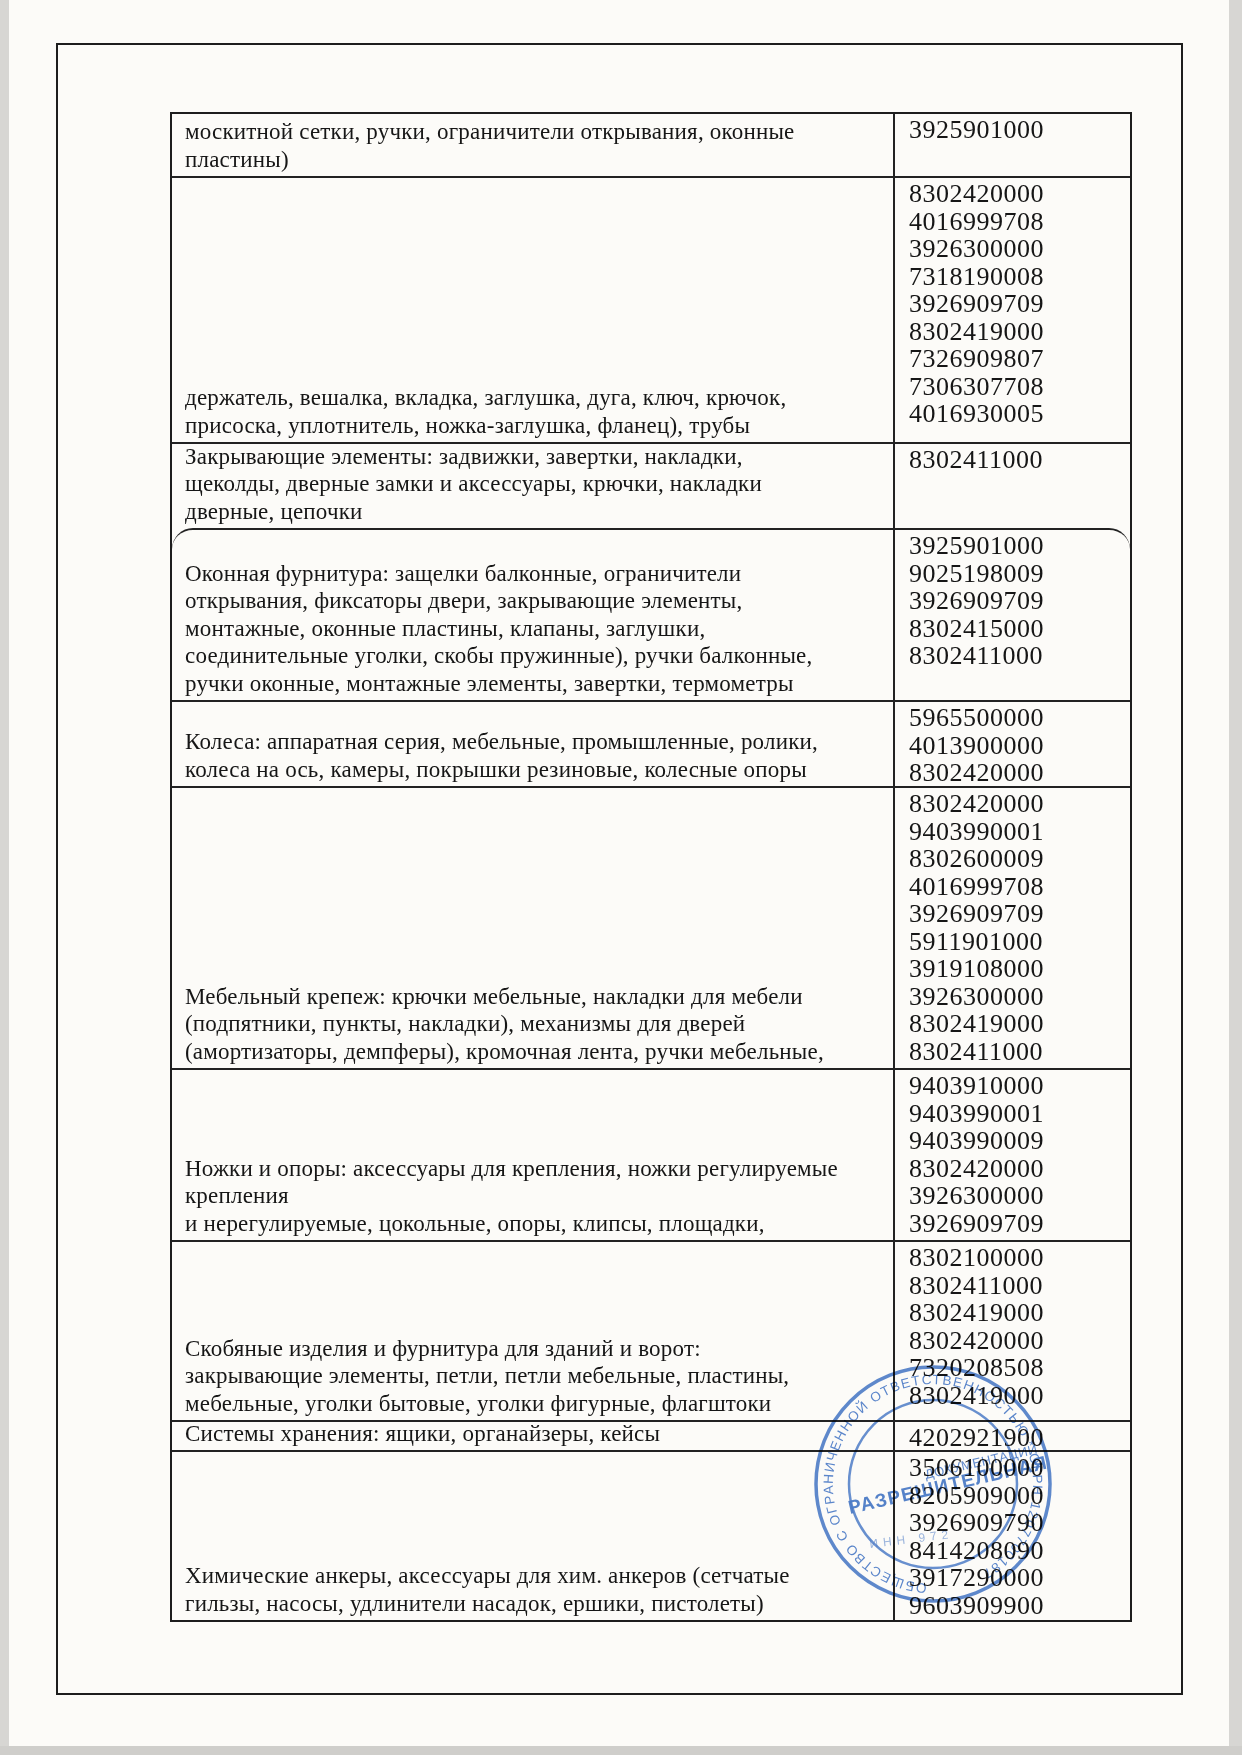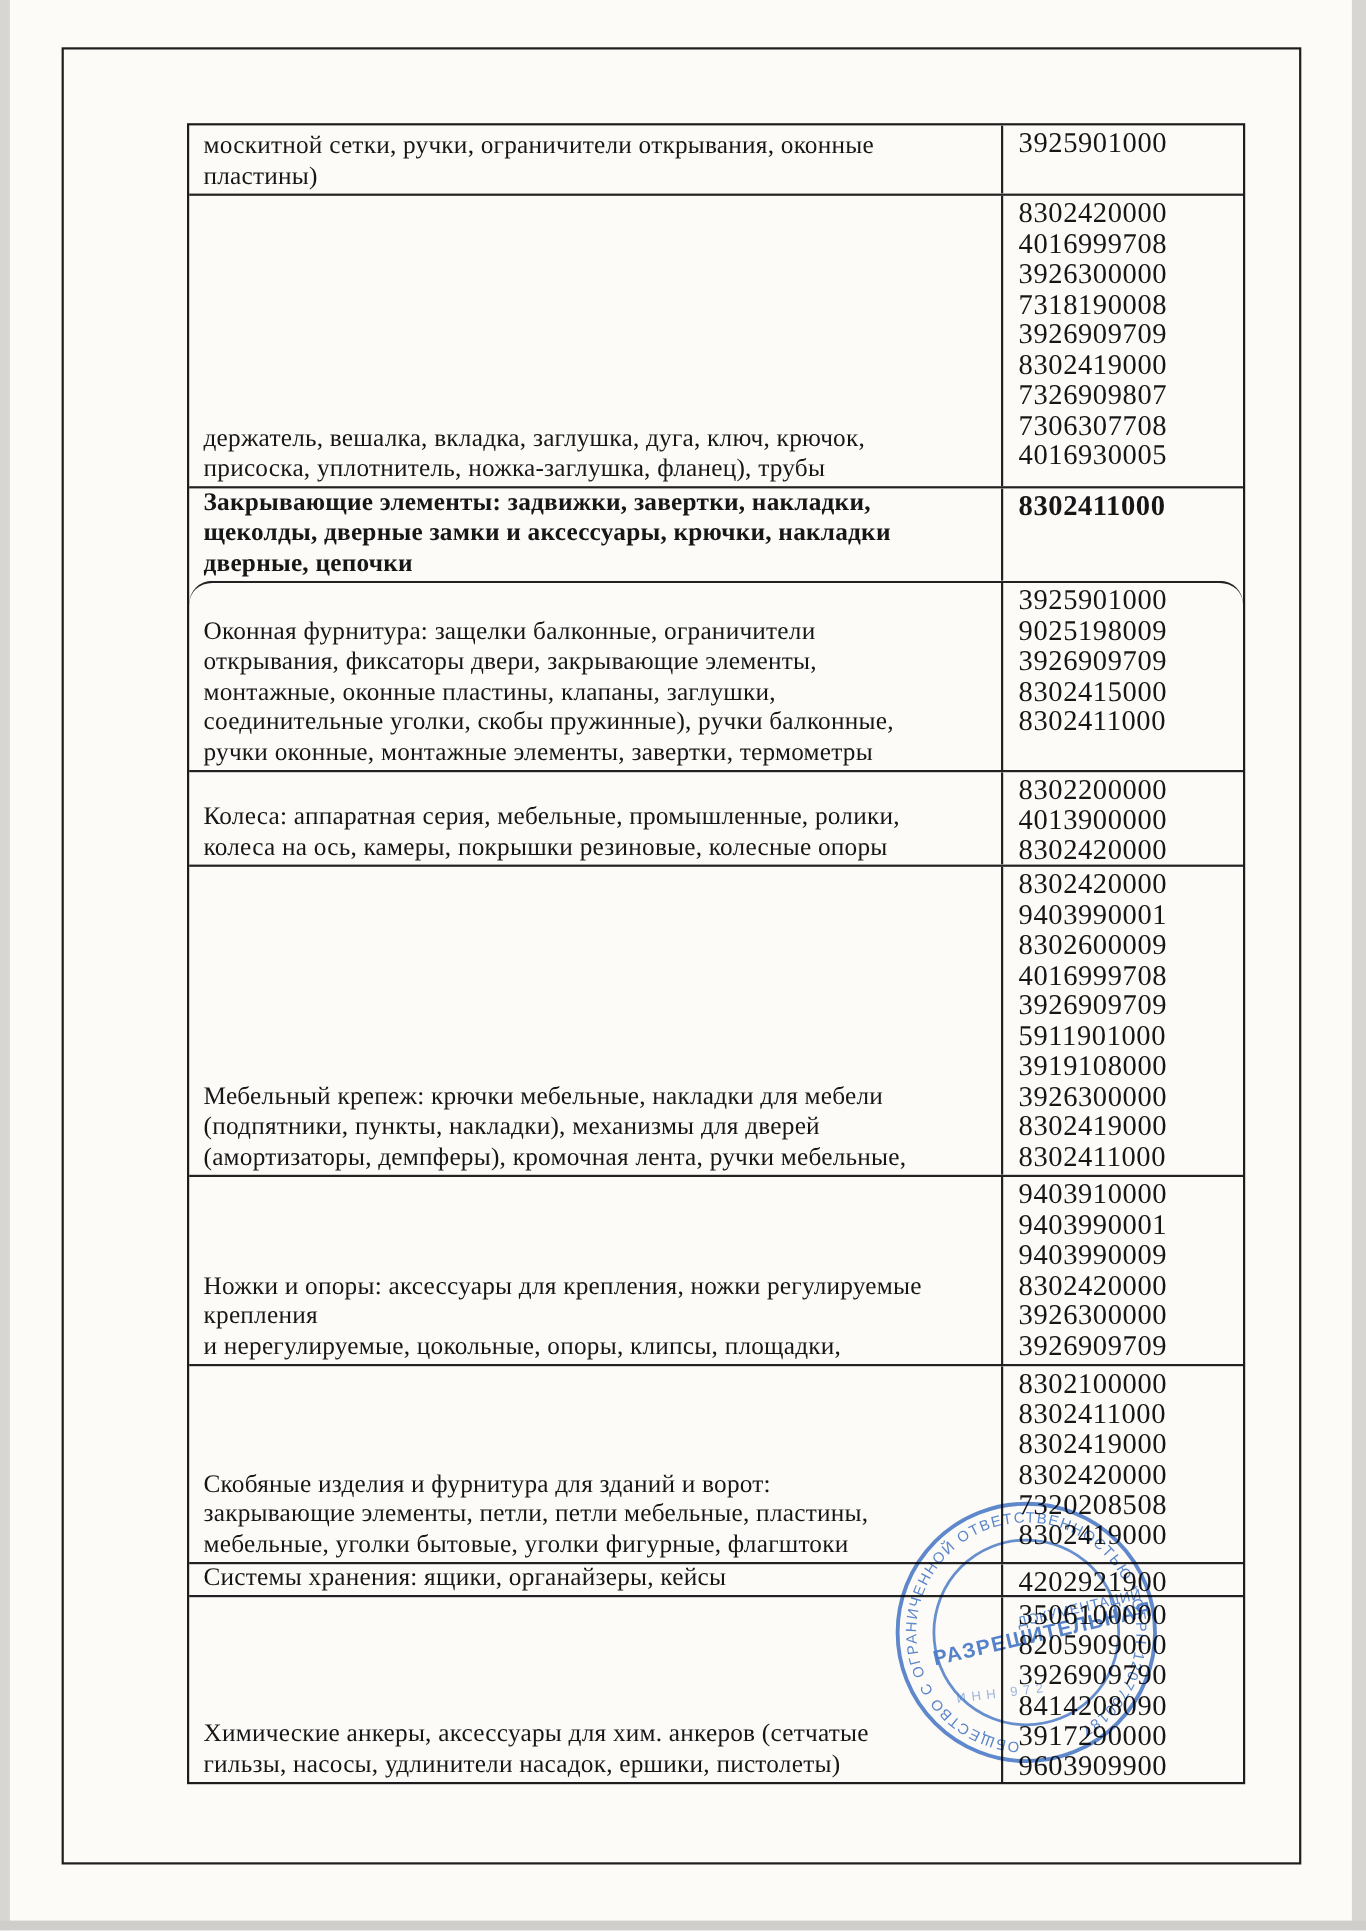--- a/index.html
+++ b/index.html
@@ -35,21 +35,20 @@
     flex:0 0 721px;
     box-sizing:border-box;
     display:flex;flex-direction:column;justify-content:flex-end;
     padding:2px 6px 3px 13px;
   }
   .codes{
     flex:1 1 auto;
     box-sizing:border-box;
     border-left:2px solid #222;
     padding:2px 4px 0 14px;
-    margin-left:17px;
   }
   .line{
     font-size:23px;line-height:27.5px;white-space:nowrap;
     letter-spacing:.2px;
   }
   .code{
     font-size:26px;line-height:27.5px;white-space:nowrap;
     letter-spacing:.5px;
   }
   .stamp{
@@ -94,21 +93,21 @@
             <div class="code">4016999708</div>
             <div class="code">3926300000</div>
             <div class="code">7318190008</div>
             <div class="code">3926909709</div>
             <div class="code">8302419000</div>
             <div class="code">7326909807</div>
             <div class="code">7306307708</div>
             <div class="code">4016930005</div>
           </div>
         </div>
-        <div class="row" style="height: 84px; font-weight: bold;">
+        <div class="row" style="height: 84px;">
           <div class="desc">
             <div class="line">Закрывающие элементы: задвижки, завертки, накладки,</div>
             <div class="line">щеколды, дверные замки и аксессуары, крючки, накладки</div>
             <div class="line">дверные, цепочки</div>
           </div>
           <div class="codes">
             <div class="code">8302411000</div>
           </div>
         </div>
         <div class="row" style="height: 170px; border-radius: 21px;">
@@ -126,21 +125,21 @@
             <div class="code">8302415000</div>
             <div class="code">8302411000</div>
           </div>
         </div>
         <div class="row" style="height: 84px;">
           <div class="desc">
             <div class="line">Колеса: аппаратная серия, мебельные, промышленные, ролики,</div>
             <div class="line">колеса на ось, камеры, покрышки резиновые, колесные опоры</div>
           </div>
           <div class="codes">
-            <div class="code">8302200000</div>
+            <div class="code">5965500000</div>
             <div class="code">4013900000</div>
             <div class="code">8302420000</div>
           </div>
         </div>
         <div class="row" style="height: 280px;">
           <div class="desc">
             <div class="line">Мебельный крепеж: крючки мебельные, накладки для мебели</div>
             <div class="line">(подпятники, пункты, накладки), механизмы для дверей</div>
             <div class="line">(амортизаторы, демпферы), кромочная лента, ручки мебельные,</div>
           </div>

